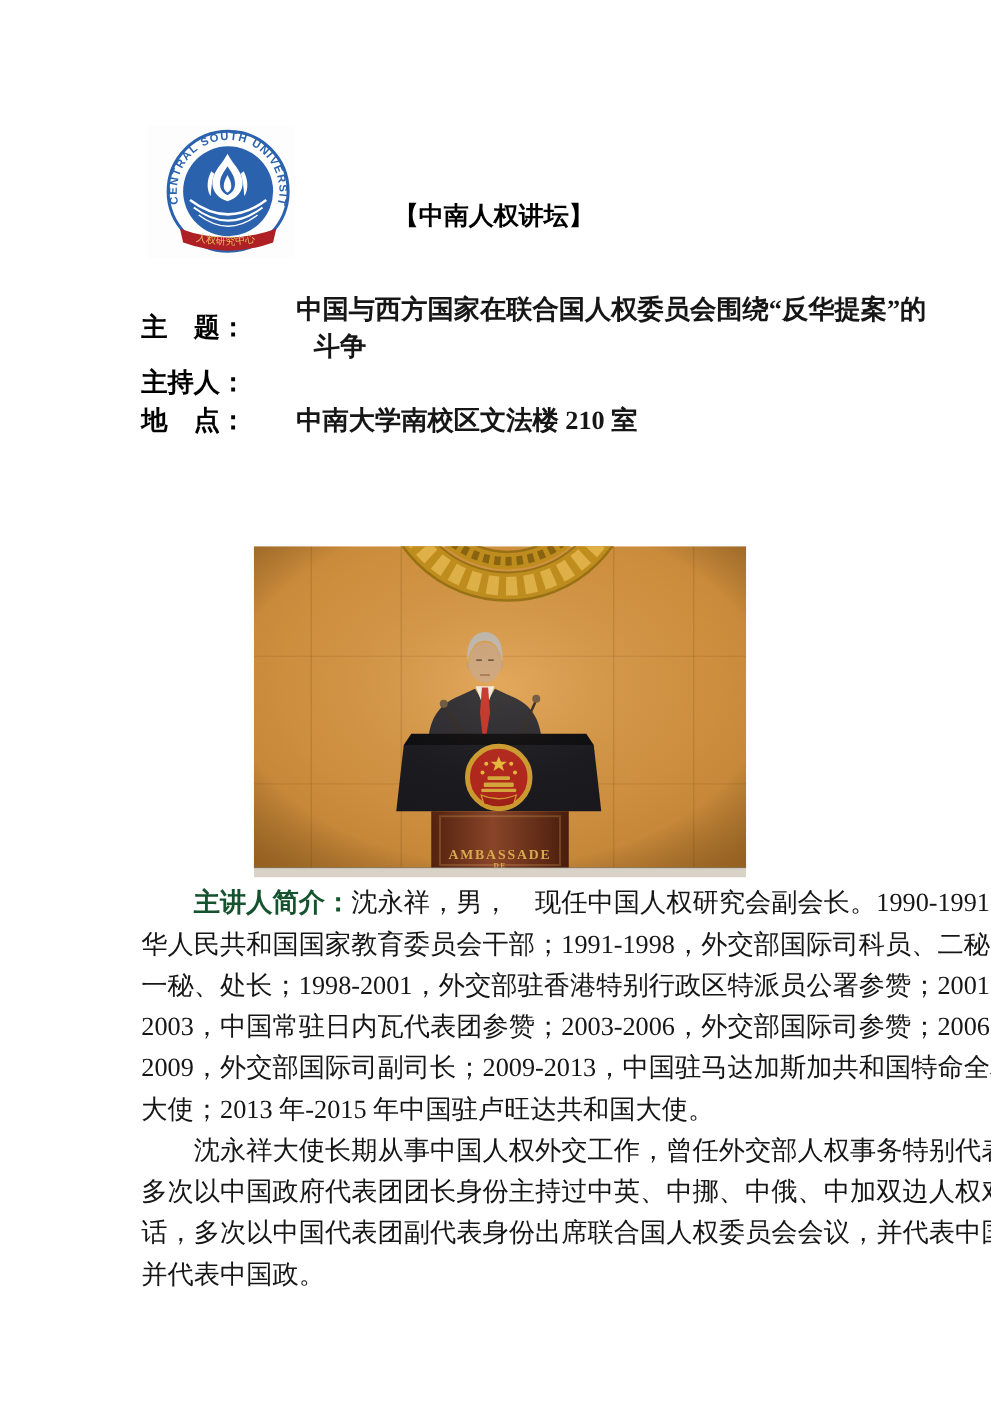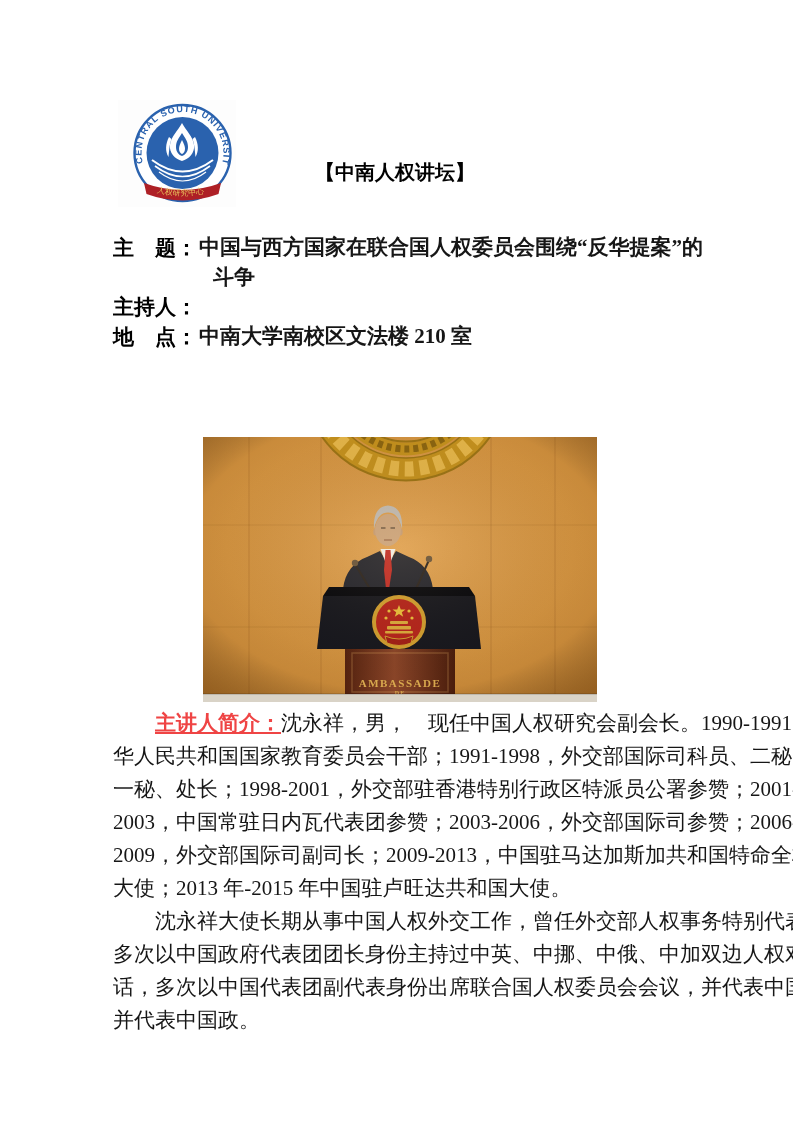--- a/index.html
+++ b/index.html
@@ -12,36 +12,36 @@
   .logo { position:absolute; left:118px; top:100px; width:118px; height:107px; background:#fdfdfd; }
   .logo svg { display:block; }
   
   .title {
     position:absolute; left:315px; top:159px; margin:0;
     font-family:"Liberation Sans","DejaVu Sans",sans-serif;
     font-size:20px; font-weight:bold; color:#000; white-space:nowrap;
   }
   
   .details { position:absolute; left:113px; top:233px; width:585px; font-size:21px; line-height:29.5px; }
-  .row { display:flex; align-items:flex-start; }
+  .row { display:flex; align-items:center;gap:38px; }
   .lbl {
     flex:0 0 86px; width:86px; white-space:pre;
     font-family:"Liberation Sans","DejaVu Sans",sans-serif; font-weight:bold; color:#000;
   }
   .val { flex:1 1 auto;font-weight:bold; }
   .val div { white-space:nowrap; }
   .val div + div { padding-left:14px; }
   
   .photo { position:absolute; left:203px; top:437px; width:394px; height:265px; }
   .photo svg { display:block; }
   
   .bio { position:absolute; left:113px; top:706px; width:578px; font-size:21px; line-height:33px; }
   .bio div { white-space:nowrap; }
   .bio-first { text-indent:42px; }
-  .bio-first b { font-family:"Liberation Sans","DejaVu Sans",sans-serif; color:#ef4444;text-decoration:underline; }
+  .bio-first b { font-family:"Liberation Sans","DejaVu Sans",sans-serif; color:#14532d; }
   .indent-first div:first-child { text-indent:42px; }
 </style>
 </head>
 <body>
 
 <div class="page">
 
   <div class="logo">
     <svg width="118" height="107" viewBox="0 0 118 107" xmlns="http://www.w3.org/2000/svg" xmlns:xlink="http://www.w3.org/1999/xlink">
       <circle cx="64.5" cy="53" r="48" fill="#ffffff" stroke="#2a62ae" stroke-width="2.4"></circle>

